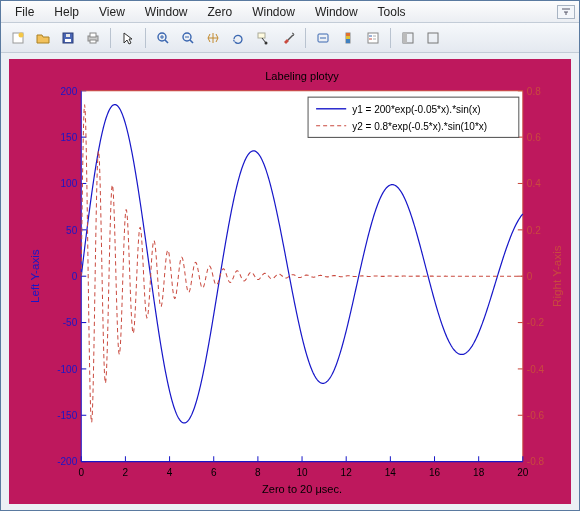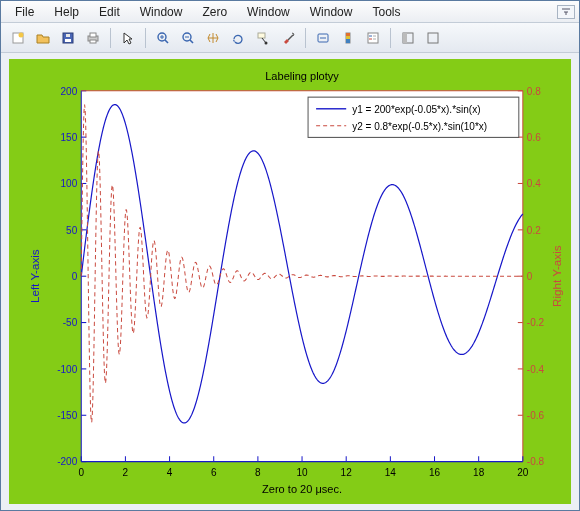--- a/index.html
+++ b/index.html
@@ -92,38 +92,38 @@
   }
   .figure-area {
     flex: 1;
     background: #ecf0f5;
     position: relative;
     padding: 6px;
   }
   .plot-wrap {
     position: absolute;
     left: 8px; top: 6px; right: 8px; bottom: 6px;
-    background: #84cc16;
+    background: #be185d;
   }
   svg.plot { width: 100%; height: 100%; display: block; }
   .axis-text { font-family: Arial, sans-serif; font-size: 11px; }
   .tick-text { font-family: Arial, sans-serif; font-size: 10px; }
   .plot-title { font-family: Arial, sans-serif; font-size: 11px; fill: #000; }
   .legend-text { font-family: Arial, sans-serif; font-size: 10px; fill: #000; }
 </style>
 </head>
 <body>
 
 <div class="window">
 
 
   <div class="menubar">
     <span>File</span>
     <span>Help</span>
-    <span>Edit</span>
+    <span>View</span>
     <span>Window</span>
     <span>Zero</span>
     <span>Window</span>
     <span>Window</span>
     <span>Tools</span>
     <div class="expand">
       <svg width="10" height="8">
           <path d="M1 1 L9 1 M3 4 L7 4 M5 7 L5 4" stroke="#556" stroke-width="1"></path>
         </svg>
     </div>

